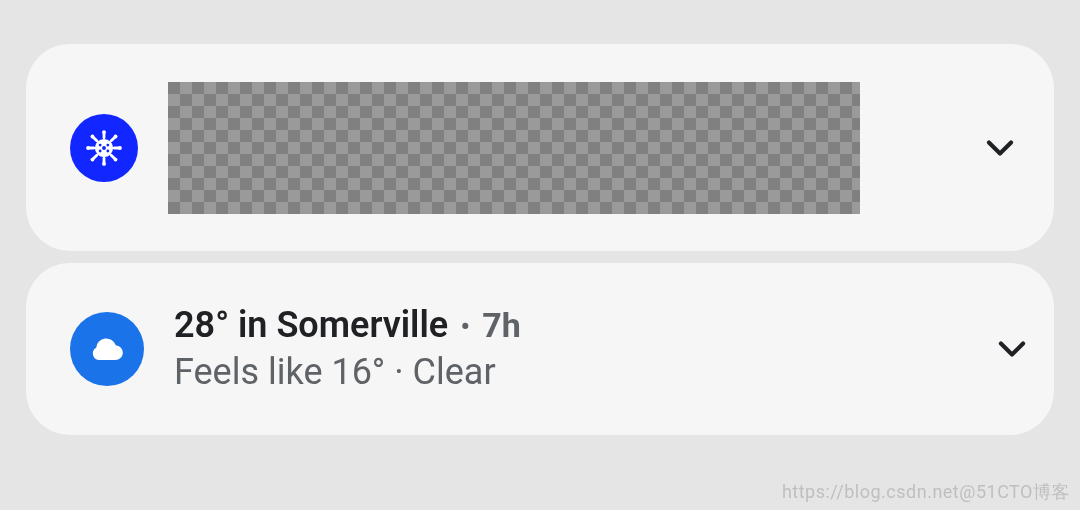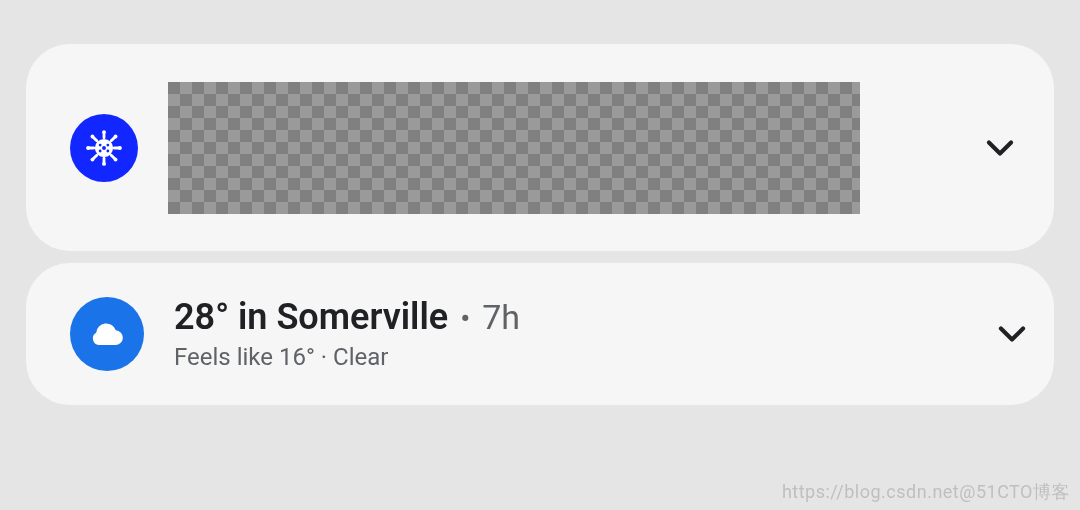--- a/index.html
+++ b/index.html
@@ -22,21 +22,21 @@
     border-radius: 44px;
     display: flex;
     align-items: center;
     position: relative;
   }
   .card-covid {
     height: 207px;
     padding: 0 30px 0 30px;
   }
   .card-weather {
-    height: 142px;
+    height: 172px;
     padding: 0 18px 0 44px;
   }
   .icon-circle {
     flex: 0 0 auto;
     border-radius: 50%;
     display: flex;
     align-items: center;
     justify-content: center;
     color: #fff;
   }
@@ -82,24 +82,24 @@
     font-weight: 600;
     color: #202124;
   }
   .weather-sep {
     color: #5f6368;
     font-size: 30px;
   }
   .weather-age {
     color: #5f6368;
     font-size: 34px;
-    font-weight: 400;
+    font-weight: 700;
   }
   .weather-sub {
-    font-size: 24px;
+    font-size: 36px;
     color: #5f6368;
     font-weight: 400;
   }
   .chevron {
     flex: 0 0 auto;
     margin-left: auto;
     width: 48px;
     height: 48px;
     display: flex;
     align-items: center;

